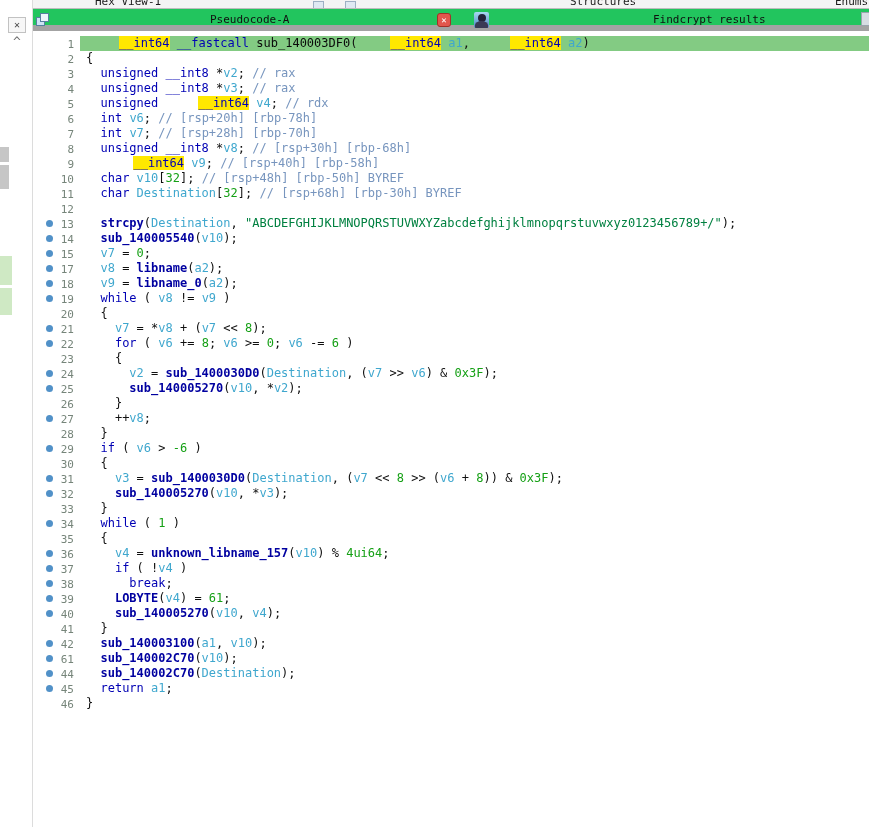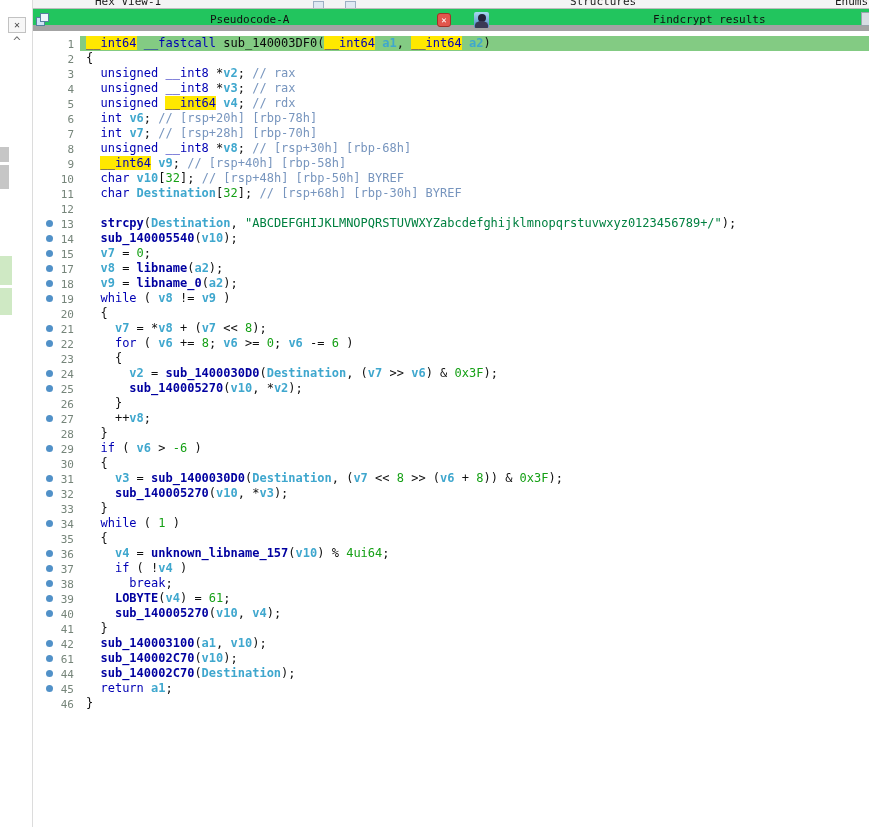--- a/index.html
+++ b/index.html
@@ -44,24 +44,24 @@
   
   .vline { position:absolute; left:80px; top:32px; bottom:0; width:1px; background:var(--divider,#1e3a6e); }
   .code-area { position:absolute; left:33px; top:32px; right:0; bottom:0; background:#ffffff; padding-top:4px; cursor:text; }
   .cl { display:flex; height:15px; line-height:15px; font-size:12px; }
   .gut { position:relative; flex:0 0 47px; width:47px; }
   .dot { position:absolute; left:13px; top:4px; width:7px; height:7px; border-radius:50%; background:var(--dot,#5191c8); }
   .lnum { position:absolute; right:6px; top:1px; font-size:11px; color:#76857a; }
   .ctext { flex:1; white-space:pre; padding-left:6px; color:#101010; }
   .clh .ctext { background:var(--line-highlight,#83cb83); }
   .tkw  { color:var(--keyword,#0000b4); }
-  .tkwh { color:var(--keyword,#0000b4); background:var(--token-highlight,#ffe800); }
+  .tkwh { color:var(--keyword,#0000b4); background:var(--token-highlight,#ffe800);margin-left:33px; }
   .tfn  { color:var(--function,#0000a0); font-weight:bold; }
   .tfnm { color:#0a0a0a; font-weight:normal; }
-  .tvar { color:var(--variable,#3fa7ce);font-weight:bold; }
+  .tvar { color:var(--variable,#3fa7ce); }
   .tnum { color:var(--number,#15a015); }
   .tstr { color:var(--string,#008040); }
   .tcmt { color:var(--comment,#7795be); }
   .tpl  { color:#101010; }
 </style>
 </head>
 <body>
 
 <div class="screen">
 

